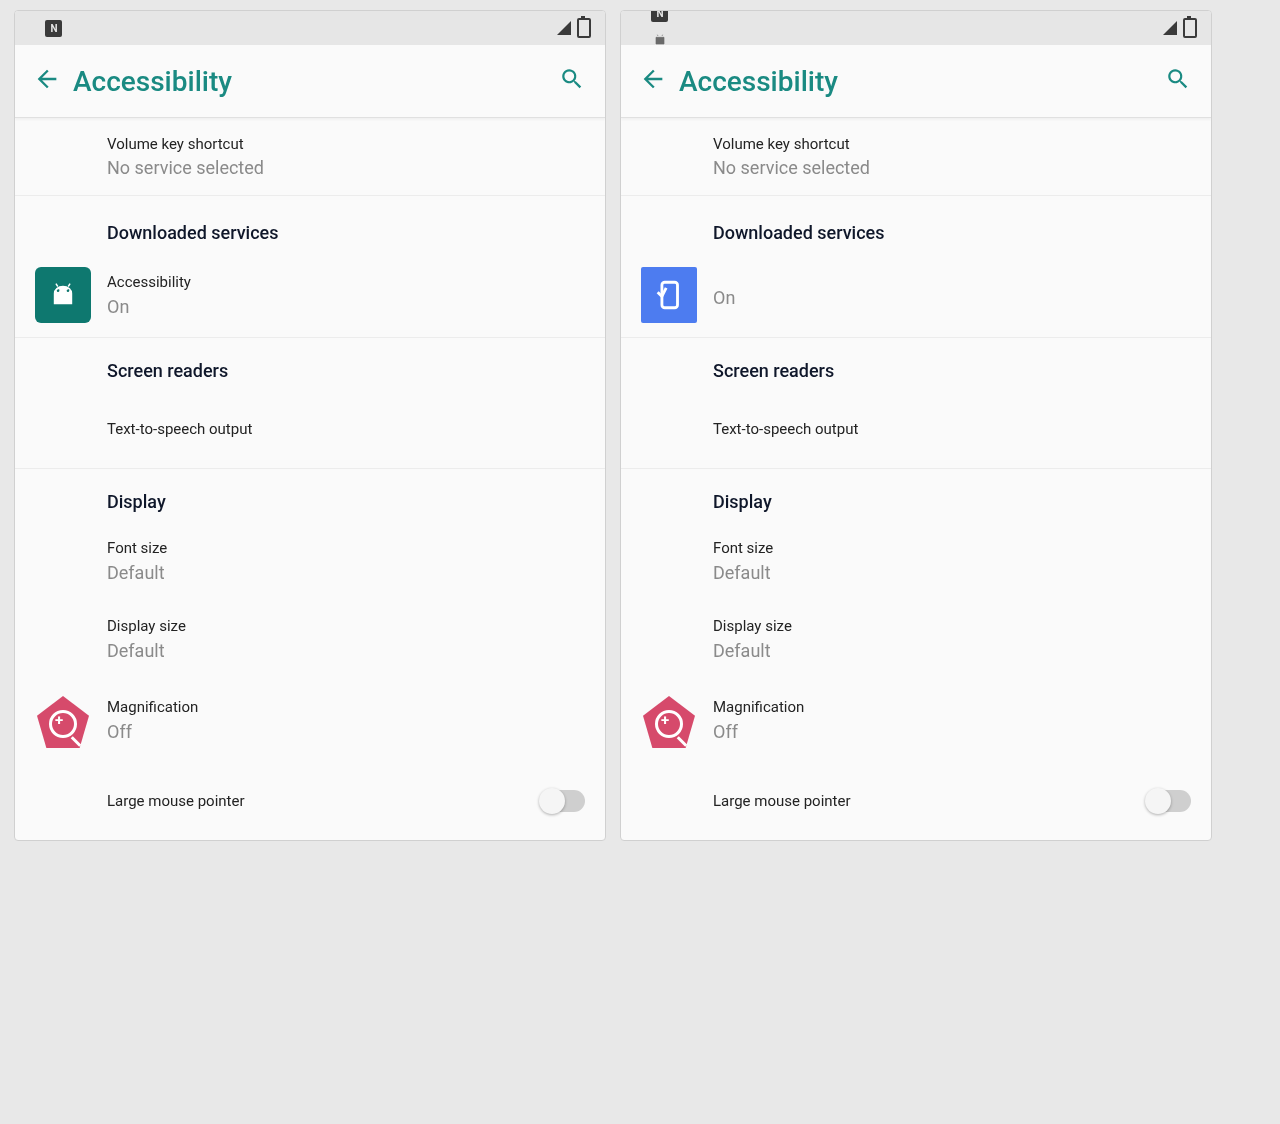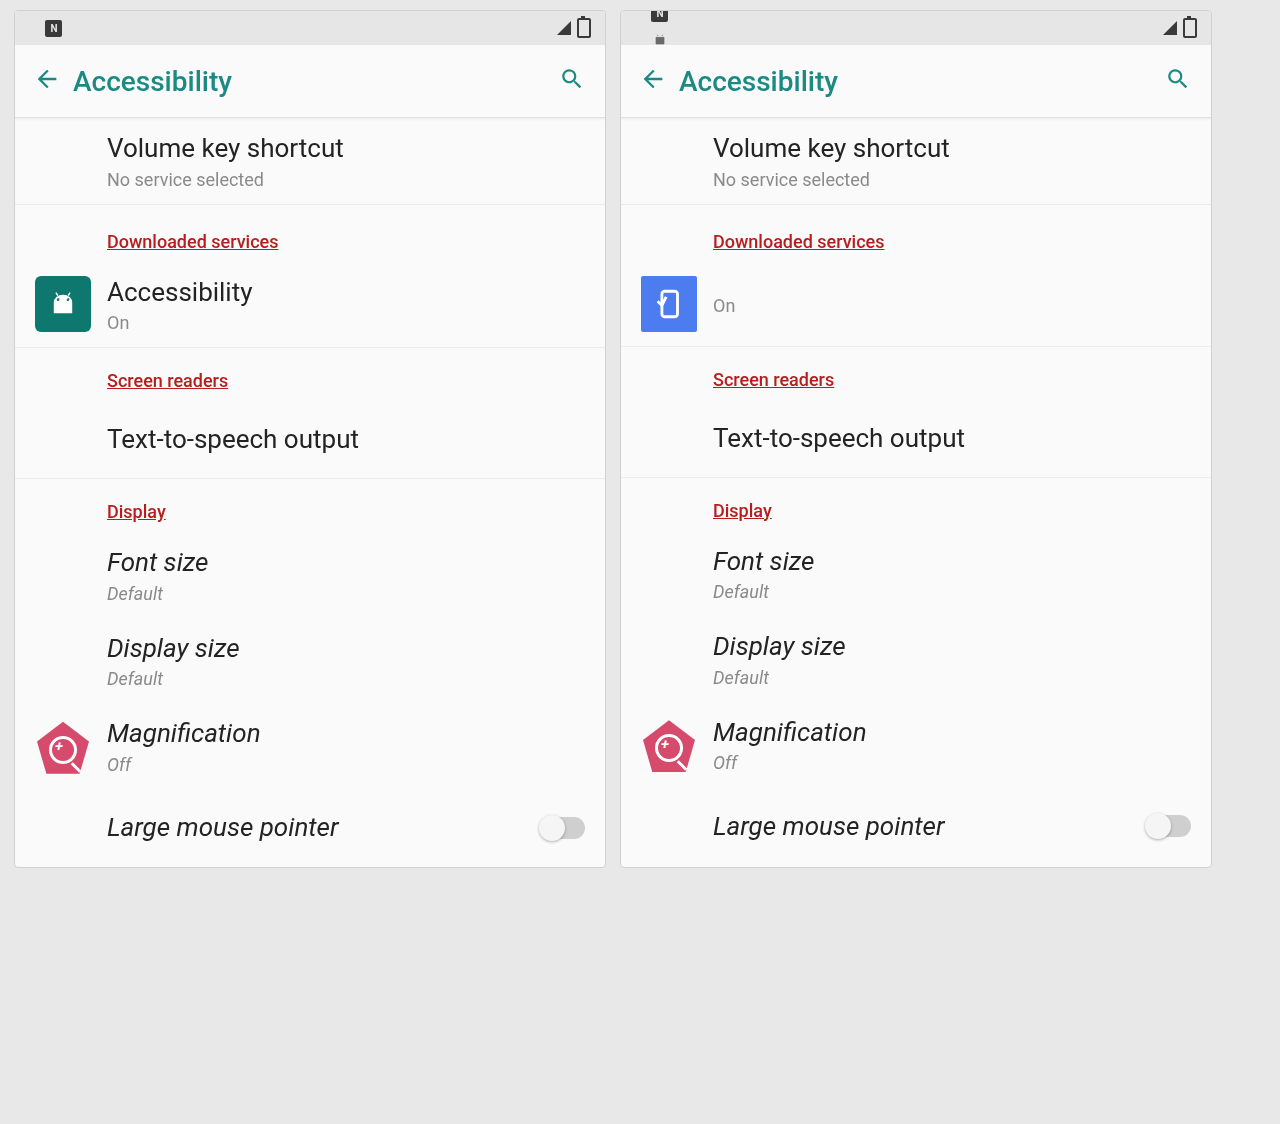--- a/index.html
+++ b/index.html
@@ -94,45 +94,44 @@
   
   .content { flex:1; overflow:hidden; }
   .row {
     display:flex;
     align-items:center;
     min-height:78px;
     padding: 14px 20px 14px 20px;
     border-bottom:1px solid #ececec;
     box-sizing:border-box;
   }
-  .row.noborder { border-bottom:none;font-style:italic; }
+  .row.noborder { border-bottom:none; }
   .row .iconcol {
     width:72px;
     display:flex;
     align-items:center;
     justify-content:flex-start;
   }
   .row .textcol { flex:1; }
   .row .rightcol { width:60px; display:flex; justify-content:flex-end; align-items:center;}
   .title-text {
-    font-size:26px;
+    font-size:15px;
     color:#232323;
     line-height:1.25;
   }
   .sub-text {
     font-size:18px;
     color:#8a8a8a;
     margin-top:4px;
   }
   .section-header {
     padding: 22px 20px 10px 92px;
-    color:#b91c1c;
+    color:#0f172a;
     font-size:18px;
     font-weight:500;
-    text-decoration:underline;
   }
   .section-header.first { padding-top:26px; }
   
   .app-icon {
     width:56px;height:56px;border-radius:6px;display:flex;align-items:center;justify-content:center;color:#fff;
   }
   .app-icon.teal { background:#0e786f; }
   .app-icon.blue { background:#4d7cf0; border-radius:2px;}
   .app-icon svg { width:34px;height:34px; }
   

